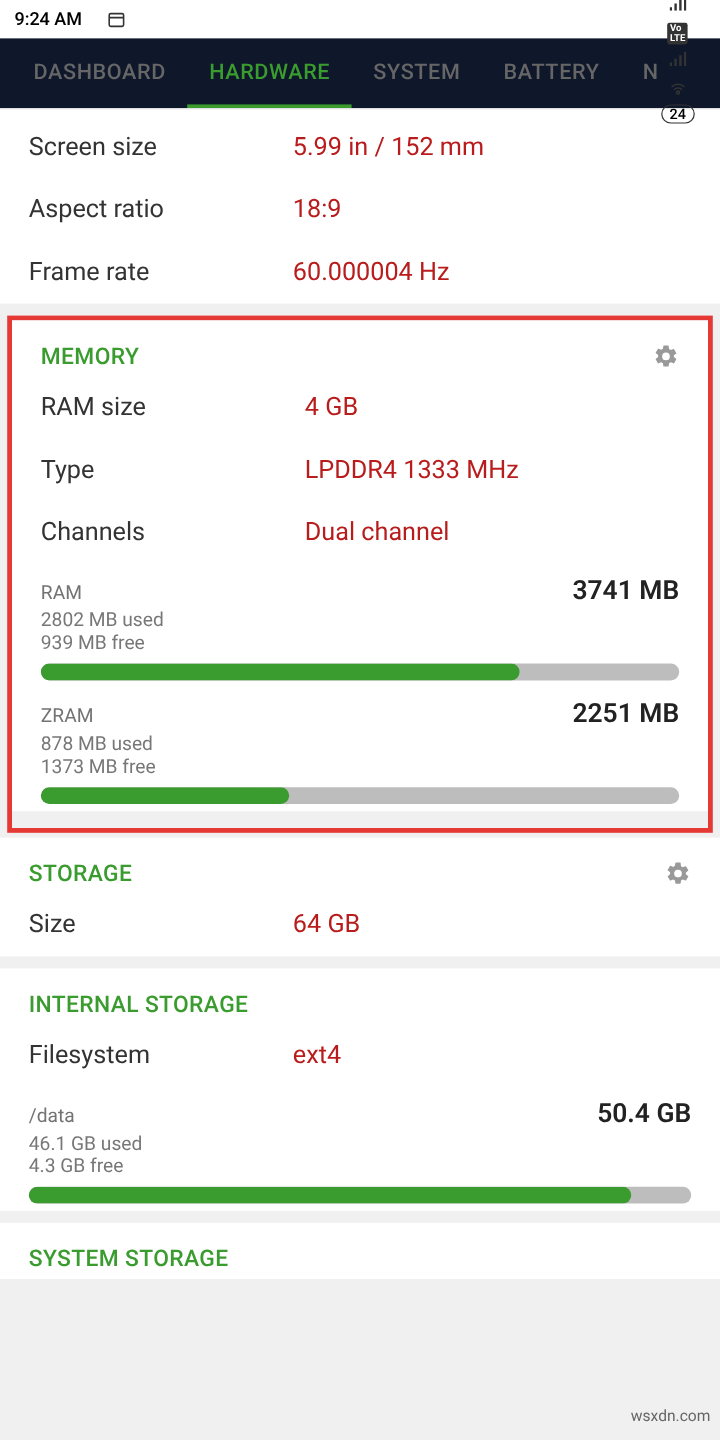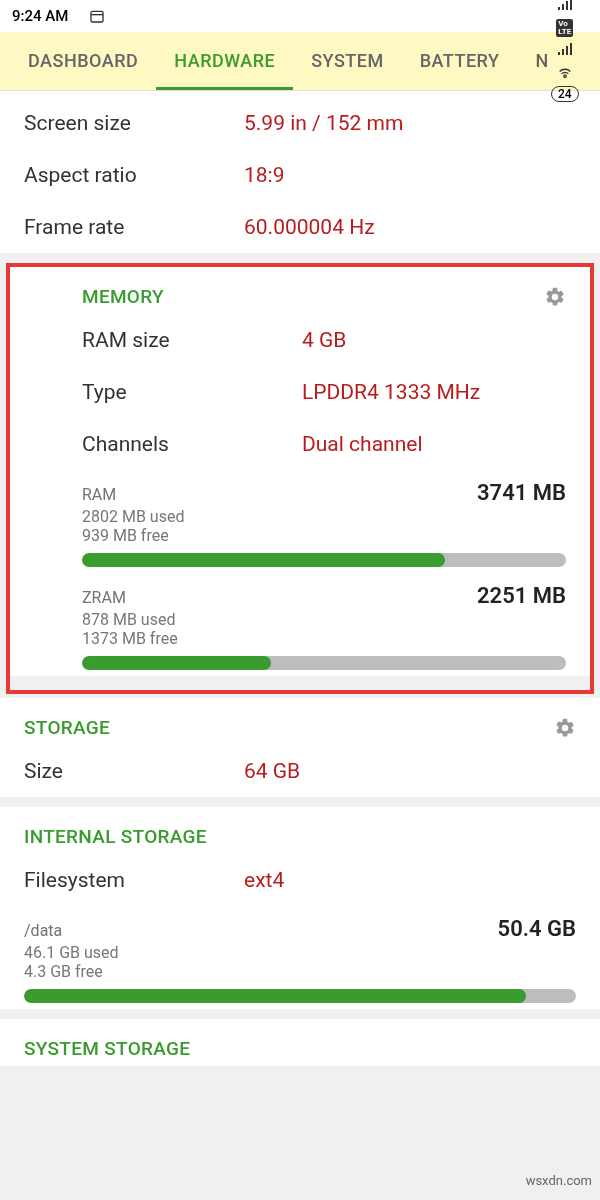--- a/index.html
+++ b/index.html
@@ -4,21 +4,21 @@
   <style>
     * { margin: 0; padding: 0; box-sizing: border-box; }
     body { font-family: -apple-system, Roboto, "Helvetica Neue", Arial, sans-serif; background: #f0f0f0; width: 600px; }
     .status-bar { background: #fff; height: 32px; display: flex; align-items: center; justify-content: space-between; padding: 0 12px; font-size: 15px; font-weight: 500; }
     .status-left { display: flex; align-items: center; gap: 21px; }
     .status-right { display: flex; align-items: center; gap: 6px; font-size: 13px; flex-direction: column; }
     .status-icon { width: 16px; height: 16px; display: inline-flex; align-items: center; justify-content: center; }
     .battery-badge { border: 1.5px solid #333; border-radius: 8px; padding: 0 6px; font-size: 12px; position: relative; }
     .vo-badge { background: #333; color: #fff; font-size: 8px; padding: 1px 2px; border-radius: 2px; font-weight: bold; line-height: 1; }
     .signal { display: inline-block; }
-    .tabs { background: #fef9c3; display: flex; padding: 0 10px; border-bottom: 1px solid #e0e0e0; overflow: hidden; }
+    .tabs { background: #0f172a; display: flex; padding: 0 10px; border-bottom: 1px solid #e0e0e0; overflow: hidden; }
     .tab { padding: 18px 18px 16px; font-size: 18px; font-weight: 500; color: #666; letter-spacing: 0.5px; cursor: pointer; border-bottom: 3px solid transparent; white-space: nowrap; }
     .tab.active { color: #3a9c2e; border-bottom-color: #3a9c2e; }
     .section { background: #fff; margin-bottom: 10px; padding: 0; }
     .section-header { display: flex; justify-content: space-between; align-items: center; padding: 18px 24px 6px; }
     .section-title { color: #3a9c2e; font-size: 19px; font-weight: 500; letter-spacing: 0.3px; }
     .gear { width: 22px; height: 22px; fill: #999; cursor: pointer; }
     .row { display: flex; padding: 14px 24px; font-size: 21px; color: #333; }
     .row-label { width: 220px; flex-shrink: 0; }
     .row-value { color: #b91c1c; }
     .usage-block { padding: 10px 24px 6px; }
@@ -88,21 +88,21 @@
     <div class="row-label">Aspect ratio</div>
     <div class="row-value">18:9</div>
   </div>
   <div class="row">
     <div class="row-label">Frame rate</div>
     <div class="row-value">60.000004 Hz</div>
   </div>
 </div>
 
 <div class="highlight-box">
-  <div class="section" style="margin:0;padding-left:48px;">
+  <div class="section" style="margin:0;">
     <div class="section-header">
       <div class="section-title">MEMORY</div>
       <svg class="gear" viewBox="0 0 24 24">
           <path d="M19.14 12.94a7.07 7.07 0 000-1.88l2.03-1.58a.5.5 0 00.12-.64l-1.92-3.32a.5.5 0 00-.61-.22l-2.39.96a7.03 7.03 0 00-1.62-.94l-.36-2.54A.5.5 0 0013.9 2h-3.8a.5.5 0 00-.49.42l-.36 2.54c-.58.24-1.12.56-1.62.94l-2.39-.96a.5.5 0 00-.61.22L2.71 8.48a.5.5 0 00.12.64l2.03 1.58a7.07 7.07 0 000 1.88l-2.03 1.58a.5.5 0 00-.12.64l1.92 3.32c.14.24.42.34.61.22l2.39-.96c.5.38 1.04.7 1.62.94l.36 2.54a.5.5 0 00.49.42h3.8a.5.5 0 00.49-.42l.36-2.54c.58-.24 1.12-.56 1.62-.94l2.39.96c.19.12.47.02.61-.22l1.92-3.32a.5.5 0 00-.12-.64l-2.03-1.58zM12 15.5A3.5 3.5 0 1115.5 12 3.5 3.5 0 0112 15.5z"></path>
         </svg>
     </div>
     <div class="row">
       <div class="row-label">RAM size</div>
       <div class="row-value">4 GB</div>
     </div>

